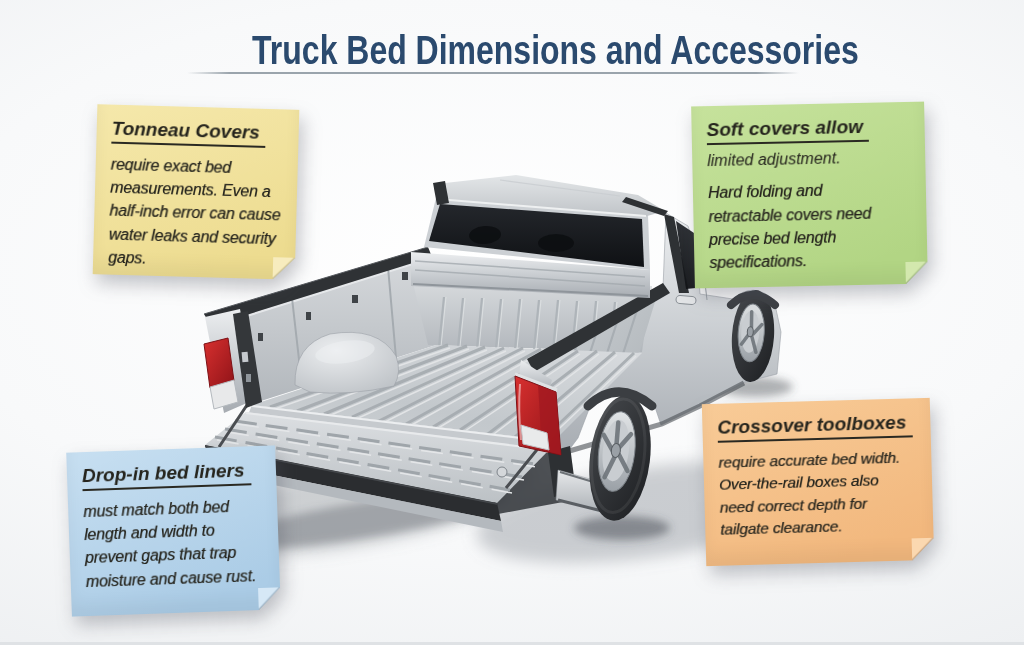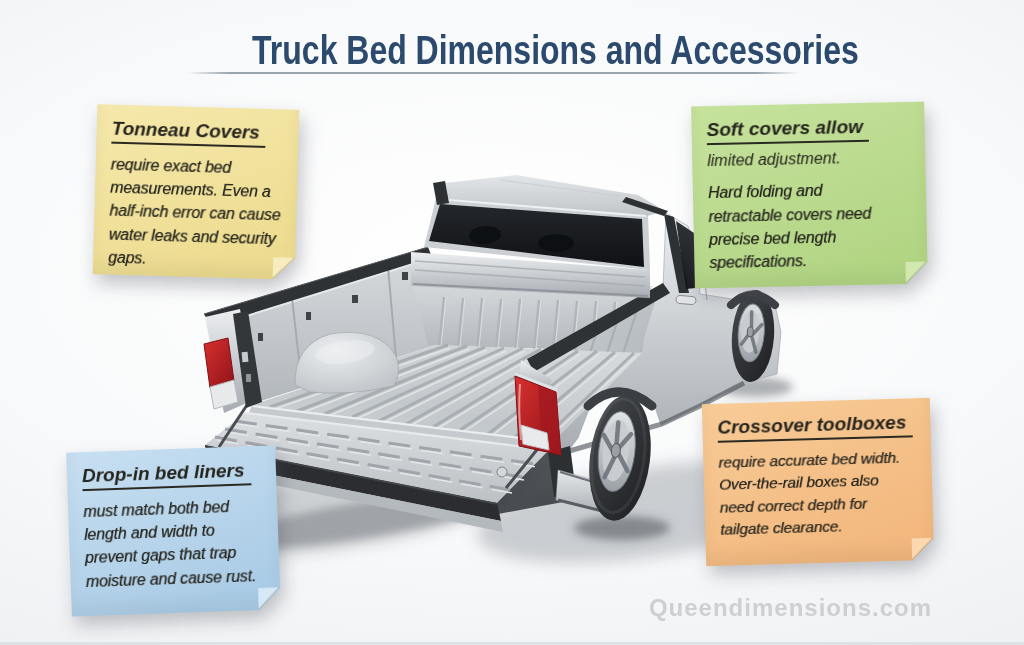--- a/index.html
+++ b/index.html
@@ -284,14 +284,13 @@
     <div class="note note-orange" style="--c1:#f8cb97;--c2:#f2b87e;--fold:#fbd8b0;">
       <div class="note-heading">Crossover toolboxes</div>
       <div class="note-body">require accurate bed width.
 Over-the-rail boxes also
 need correct depth for
 tailgate clearance.</div>
       <span class="fold"></span>
     </div>
   </div>
 
-  <div class="watermark">Queendimensions.com</div>
 </div>
 
 </body></html>

